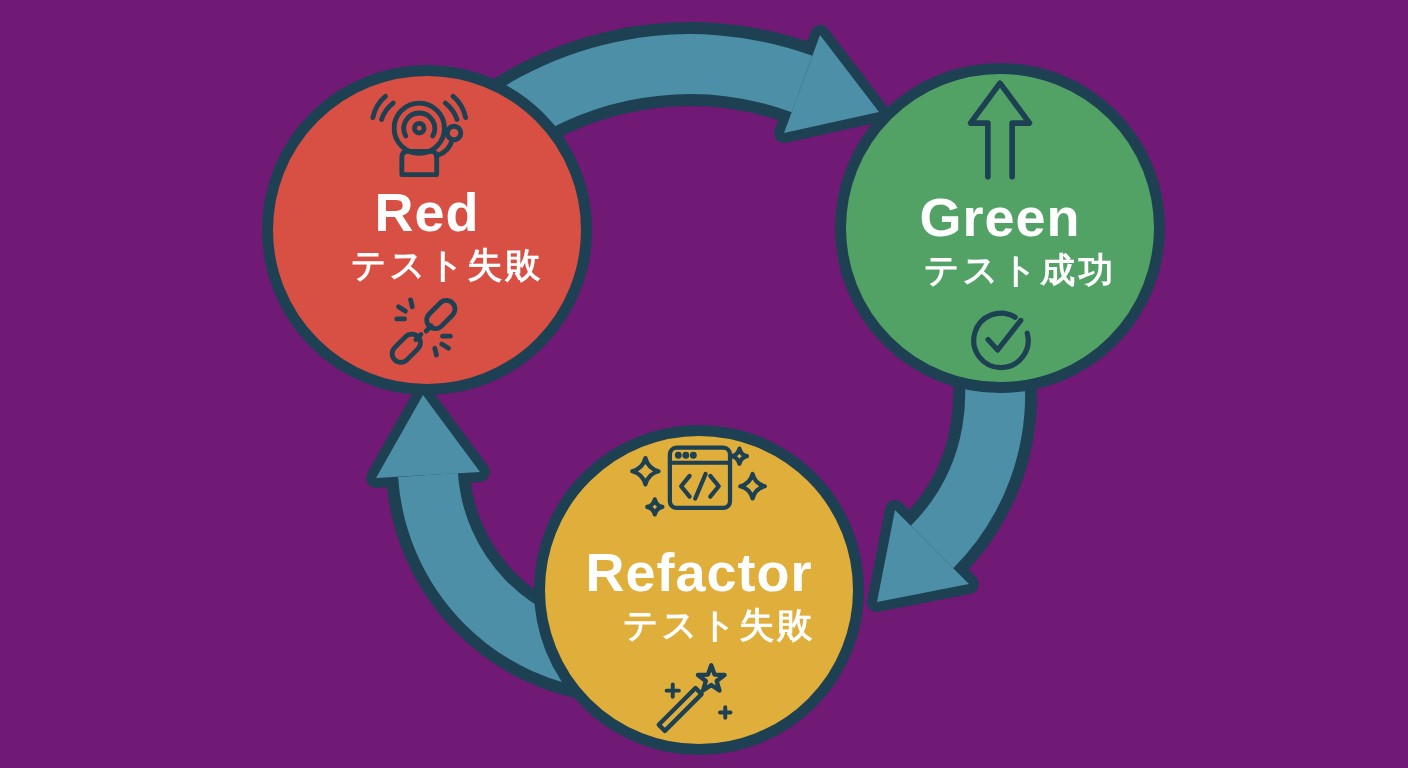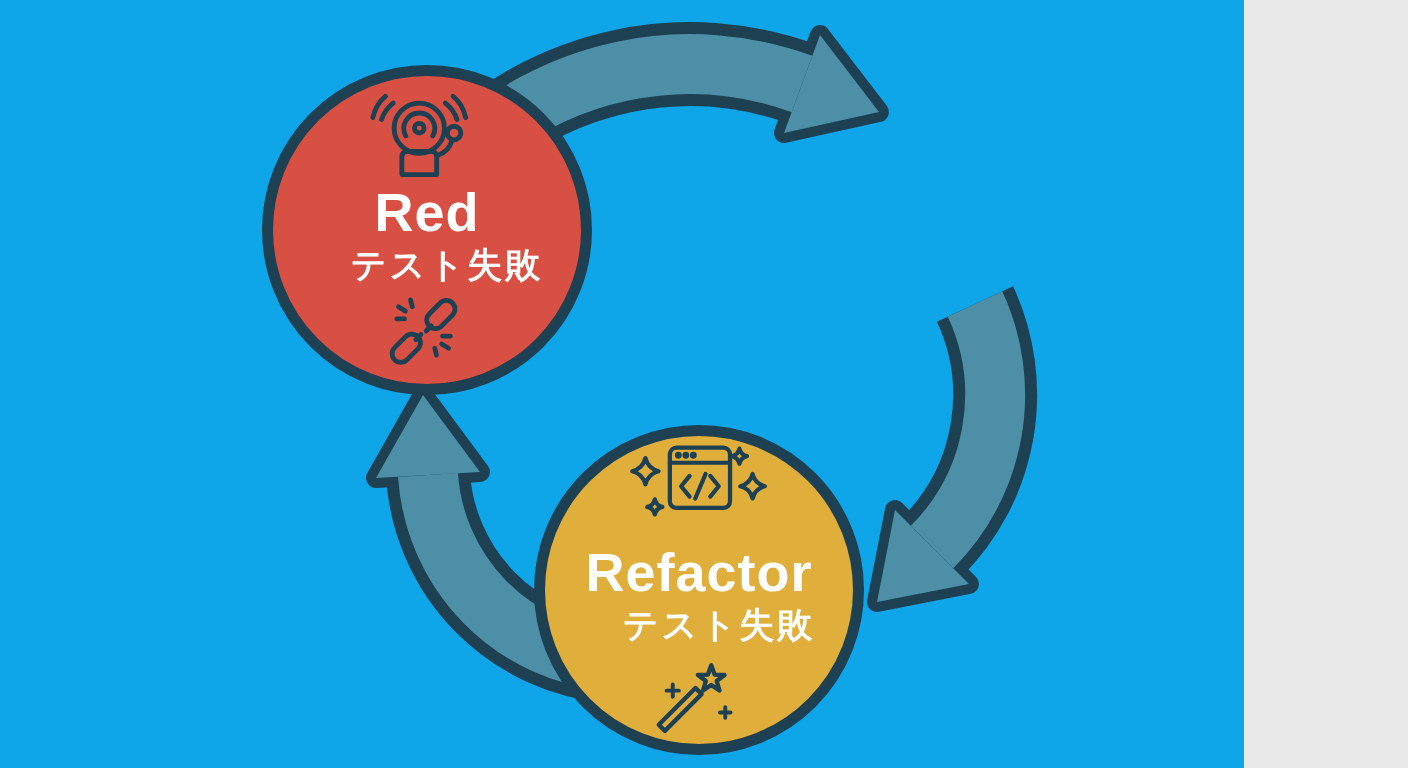--- a/index.html
+++ b/index.html
@@ -1,18 +1,18 @@
 <!DOCTYPE html>
 <html><head>
 <meta charset="utf-8">
 <style>
   html,body{margin:0;padding:0;background:#e8e8e8;}
   .stage{
-    position:relative;width:1244px;height:768px;overflow:hidden;
-    background:#0ea5e9;
+    position:relative;width:1408px;height:768px;overflow:hidden;
+    background:#701a75;
     font-family:"Liberation Sans","DejaVu Sans",sans-serif;
   }
   
   .arrows-layer{position:absolute;left:0;top:0;z-index:1;}
   .band-o{fill:none;stroke:#1d4052;stroke-width:84;}
   .band-f{fill:none;stroke:#4d8fa6;stroke-width:60;}
   .head-o{fill:#1d4052;stroke:#1d4052;stroke-width:20;stroke-linejoin:round;}
   .head-f{fill:#4d8fa6;stroke:none;}
   
   .node{
@@ -90,20 +90,35 @@
         <path d="M36,8 L38,16"></path>
         <path d="M22,16 L30,21"></path>
         <path d="M20,30 L29,30"></path>
         <path d="M66,72 L64,64"></path>
         <path d="M80,64 L72,59"></path>
         <path d="M82,50 L73,50"></path>
       </g>
     </svg>
   </div>
 
+  <div class="node node-green">
+    <svg class="icon icon-top" width="82" height="104" viewBox="0 0 90 120">
+      <g class="line-art" stroke-width="6.5">
+        <path d="M31,114 L31,52 L11,52 L45,6 L79,52 L59,52 L59,114"></path>
+      </g>
+    </svg>
+    <div class="node-title">Green</div>
+    <div class="node-subtitle">テスト成功</div>
+    <svg class="icon icon-bottom" width="86" height="80" viewBox="0 0 100 100">
+      <g class="line-art" stroke-width="6.5">
+        <path d="M69,24 A34,34 0 1 0 84,44"></path>
+        <path d="M35,52 L47,65 L76,28"></path>
+      </g>
+    </svg>
+  </div>
 
   <div class="node node-refactor">
     <svg class="icon icon-top" width="150" height="94" viewBox="0 0 154 100">
       <g class="line-art" stroke-width="4.5">
         <rect x="46" y="5" width="64" height="64" rx="7"></rect>
         <line x1="46" y1="21" x2="110" y2="21"></line>
         <circle cx="55" cy="13" r="1.4" fill="#1d4052"></circle>
         <circle cx="63" cy="13" r="1.4" fill="#1d4052"></circle>
         <circle cx="71" cy="13" r="1.4" fill="#1d4052"></circle>
         <path d="M67,35 L58,46 L67,57"></path>

